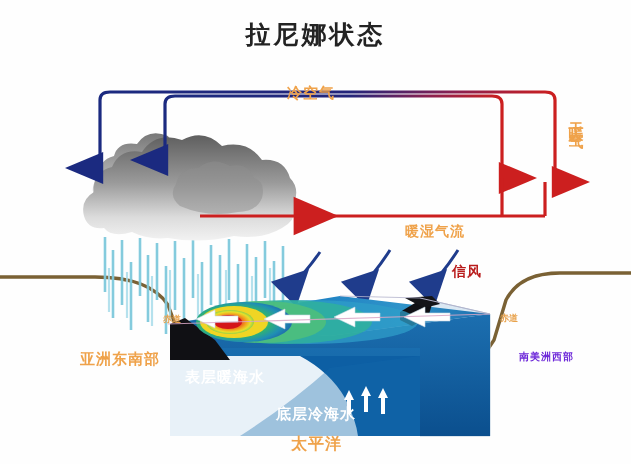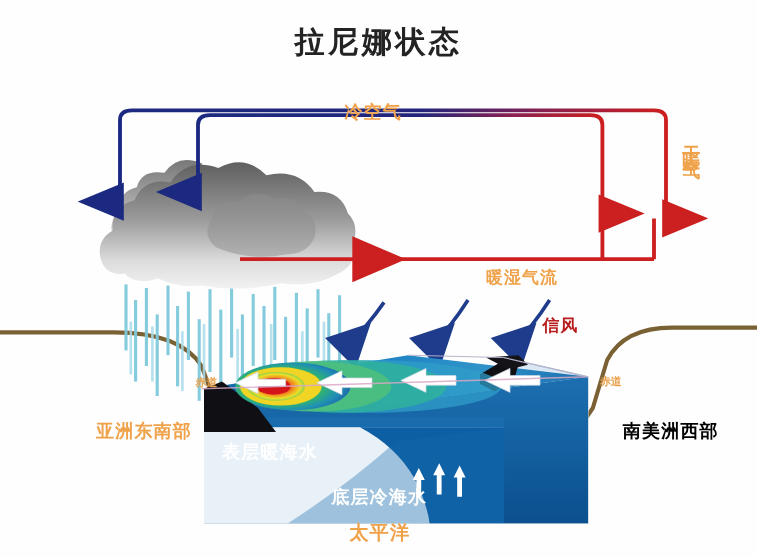--- a/index.html
+++ b/index.html
@@ -20,21 +20,21 @@
   #lbl-cold-air{left:287px;top:84px;font-size:15px;color:#efa24a;}
   #lbl-dry-warm-air{
     left:566px;top:110px;font-size:15px;color:#efa24a;
     writing-mode:vertical-rl;text-orientation:upright;letter-spacing:4px;
   }
   #lbl-warm-moist{left:405px;top:223px;font-size:14px;color:#efa24a;}
   #lbl-trade-wind{left:452px;top:263px;font-size:14px;color:#b91c1c;}
   #lbl-equator-left{left:163px;top:313px;font-size:9px;color:#e8a24c;letter-spacing:0px;}
   #lbl-equator-right{left:500px;top:312px;font-size:9px;color:#e8a24c;letter-spacing:0px;}
   #lbl-se-asia{left:44px;top:350px;font-size:15px;color:#efa24a;margin-left:36px;}
-  #lbl-w-samerica{left:519px;top:350px;font-size:15px;color:#000000;}
+  #lbl-w-samerica{left:519px;top:350px;font-size:10px;color:#6d28d9;}
   #lbl-warm-surface{left:185px;top:368px;font-size:15px;color:#ffffff;}
   #lbl-cold-deep{left:276px;top:405px;font-size:15px;color:#ffffff;}
   #lbl-pacific{left:291px;top:434px;font-size:16px;color:#efa24a;}
 </style>
 </head>
 <body>
 
 <div id="stage">
 
   <svg width="631" height="464" viewBox="0 0 631 464">

